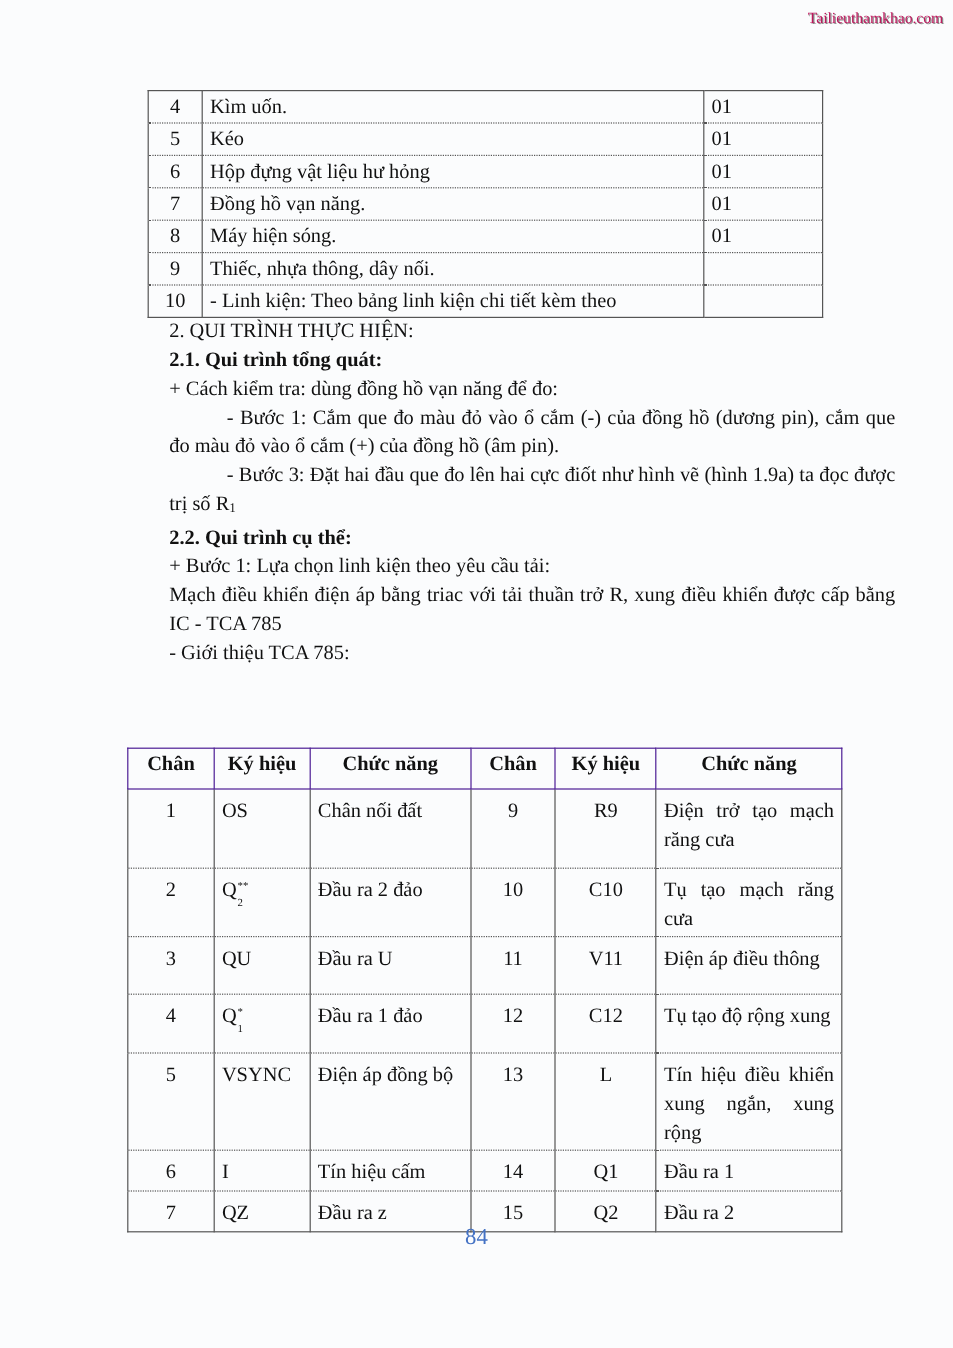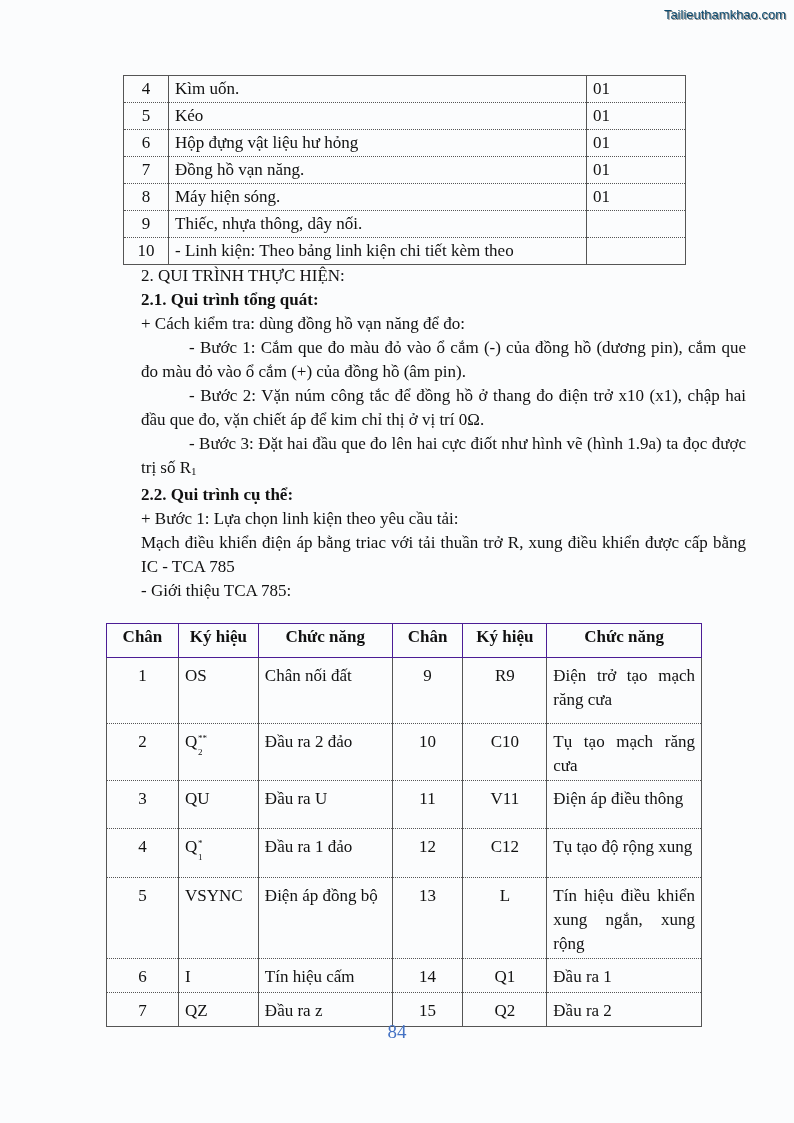--- a/index.html
+++ b/index.html
@@ -4,22 +4,22 @@
   <style>
     html, body { margin: 0; padding: 0; }
     body {
       width: 794px; height: 1123px; position: relative; overflow: hidden;
       background: #fbfcfd;
       font-family: "Liberation Serif", "DejaVu Serif", serif;
       color: #111;
     }
     .watermark {
       position: absolute; top: 7px; right: 8px;
-      font-family: Liberation Sans, sans-serif;
-      font-size: 13px; color: #0c4a6e;
+      font-family: Liberation Serif, serif;
+      font-size: 13px; color: #be185d;
       text-shadow: 1px 1px 0 #8a8a8a;
       letter-spacing: 0px;
     }
     table { border-collapse: collapse; position: absolute; }
     td, th { padding: 0 6px; vertical-align: top; font-size: 17px; line-height: 24px; }
 
     
     #t1 { left: 123px; top: 75px; width: 563px; }
     #t1 td { height: 26px; line-height: 26px; border-left: 1px solid #555; border-right: 1px solid #555; border-bottom: 1px dotted #555; }
     #t1 tr:first-child td { border-top: 1px solid #555; }
@@ -93,21 +93,20 @@
       <td class="qty"></td>
     </tr>
   </tbody>
 </table>
 
 <div class="text" style="top: 264px;">
   <p>2. QUI TRÌNH THỰC HIỆN:</p>
   <p class="bi">2.1. Qui trình tổng quát:</p>
   <p>+ Cách kiểm tra: dùng đồng hồ vạn năng để đo:</p>
   <p class="indent">- Bước 1: Cắm que đo màu đỏ vào ổ cắm (-) của đồng hồ (dương pin), cắm que đo màu đỏ vào ổ cắm (+) của đồng hồ (âm pin).</p>
-  <p class="indent">- Bước 2: Vặn núm công tắc để đồng hồ ở thang đo điện trở x10 (x1), chập hai đầu que đo, vặn chiết áp để kim chỉ thị ở vị trí 0Ω.</p>
   <p class="indent"><span>- Bước 3: Đặt hai đầu que đo lên hai cực điốt như hình vẽ (hình 1.9a) ta đọc được trị số R</span><span class="sub">1</span></p>
   <p class="bi">2.2. Qui trình cụ thể:</p>
   <p>+ Bước 1: Lựa chọn linh kiện theo yêu cầu tải:</p>
   <p>Mạch điều khiển điện áp bằng triac với tải thuần trở R, xung điều khiển được cấp bằng IC - TCA 785</p>
   <p>- Giới thiệu TCA 785:</p>
 </div>
 
 <table id="t2">
   <colgroup>
     <col style="width:72px">

